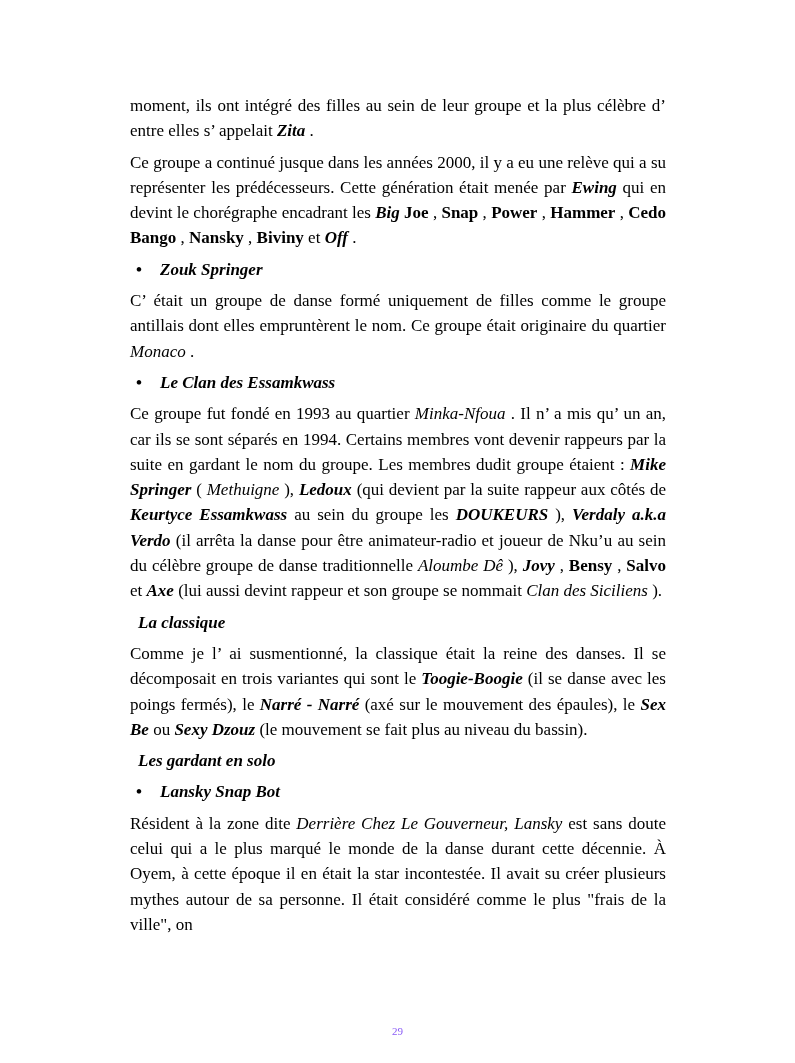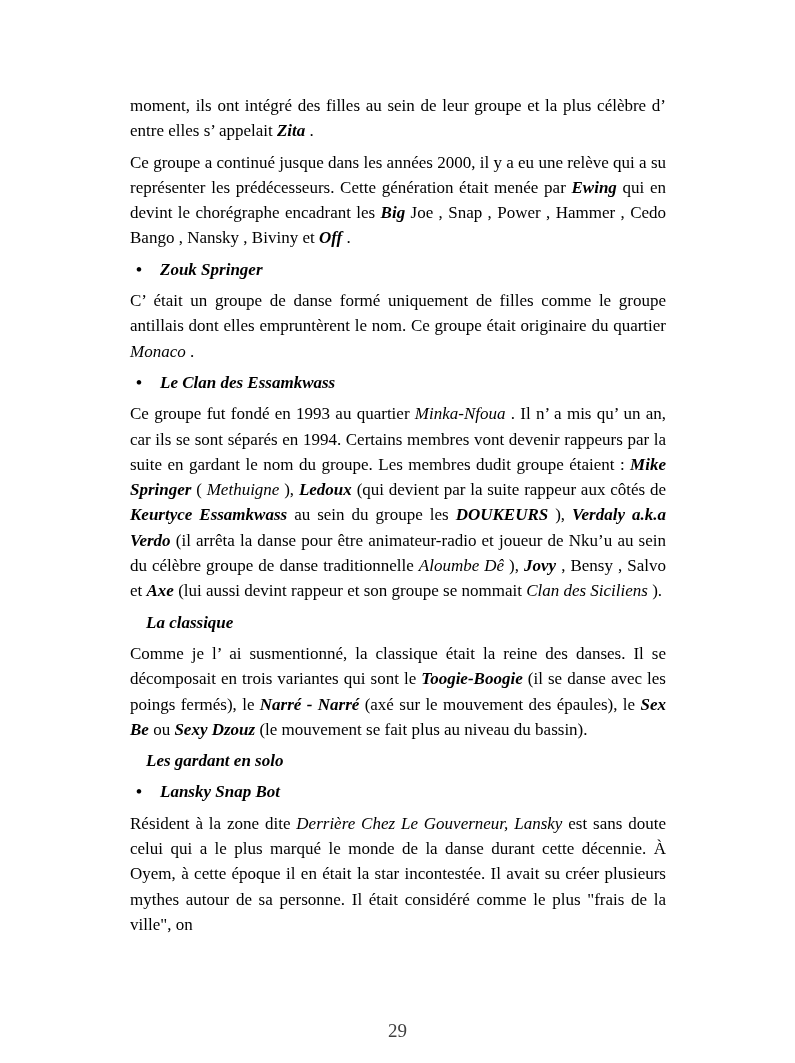--- a/index.html
+++ b/index.html
@@ -22,52 +22,52 @@
     top: 93px;
     width: 536px;
     font-size: 17px;
     line-height: 25.3px;
   }
   .para {
     margin: 0 0 6px 0;
     text-align: justify;
   }
   .heading {
-    margin: 0 0 6px 16px;
+    margin: 0 0 6px 8px;
     font-weight: bold;
     font-style: italic;
     text-align: left;
   }
   .bullet-block {
     display: flex;
     margin: 0 0 6px 0;
   }
   .bullet {
     flex: 0 0 30px;
     padding-left: 6px;
     box-sizing: border-box;
     font-weight: bold;
     font-style: normal;
   }
   .bullet-label {
     font-weight: bold;
     font-style: italic;
   }
   .r-n { font-weight: normal; font-style: normal; }
-  .r-b { font-weight: normal;   font-style: normal; }
+  .r-b { font-weight: bold;   font-style: normal; }
   .r-i { font-weight: normal; font-style: italic; }
   .r-bi { font-weight: bold;  font-style: italic; }
   .footer {
     position: absolute;
     left: 0;
     right: 0;
     bottom: 24px;
     text-align: center;
-    font-size: 19px;
-    color: #404040;
+    font-size: 11px;
+    color: #8b5cf6;
     line-height: 16px;
   }
 </style>
 </head>
 <body>
 
 <div class="page">
   <div class="content" id="doc-content">
       <p class="para"><span class="r-n">moment, ils ont intégré des filles au sein de leur groupe et la plus célèbre d’ entre elles s’ appelait </span><span class="r-bi">Zita</span><span class="r-n"> .</span></p>
       <p class="para"><span class="r-n">Ce groupe a continué jusque dans les années 2000, il y a eu une relève qui a su représenter les prédécesseurs. Cette génération était menée par </span><span class="r-bi">Ewing</span><span class="r-n"> qui en devint le chorégraphe encadrant les </span><span class="r-bi">Big</span><span class="r-b"> Joe</span><span class="r-n"> , </span><span class="r-b">Snap</span><span class="r-n"> , </span><span class="r-b">Power</span><span class="r-n"> , </span><span class="r-b">Hammer</span><span class="r-n"> , </span><span class="r-b">Cedo Bango</span><span class="r-n"> , </span><span class="r-b">Nansky</span><span class="r-n"> , </span><span class="r-b">Biviny</span><span class="r-n"> et </span><span class="r-bi">Off</span><span class="r-n"> .</span></p>

